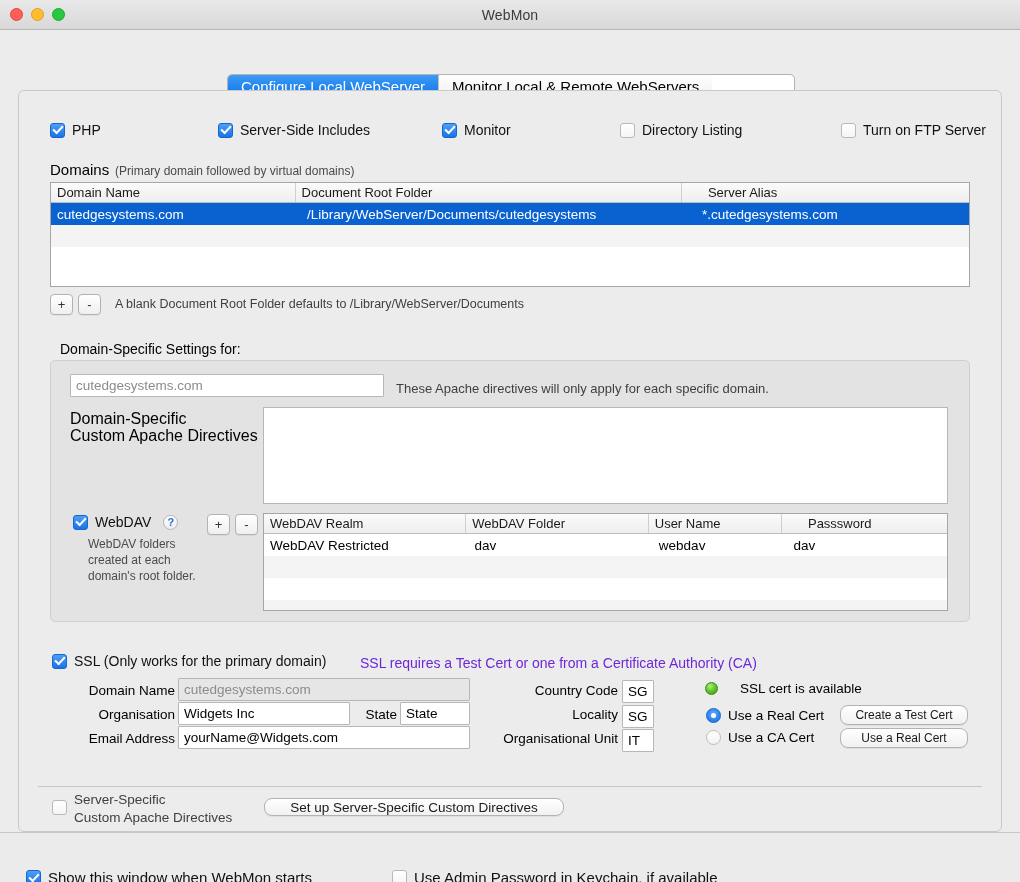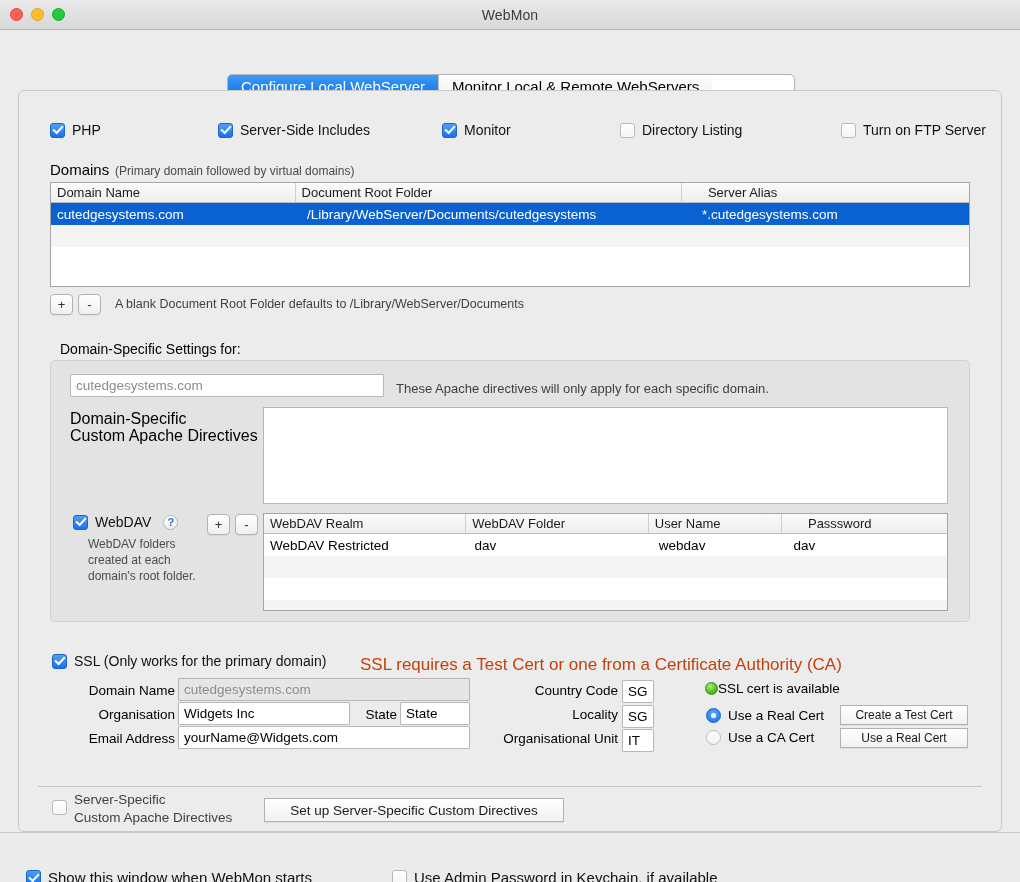--- a/index.html
+++ b/index.html
@@ -248,47 +248,47 @@
     position: absolute; left: 70px; top: 506px;
     font-size: 12px; line-height: 16px; color: #4b4b4b; margin-left: 18px;
   }
   .webdav-pm { left: 207px; top: 484px; }
   #webdav-table { left: 263px; top: 483px; width: 685px; height: 98px; }
 
   
   .ssl-cb { position: absolute; left: 52px; top: 623px; }
   .ssl-hint {
     position: absolute; left: 360px; top: 625px;
-    font-size: 17px; color: #c2410c;
+    font-size: 14px; color: #6d28d9;
   }
   .fieldlabel {
     position: absolute;
     font-size: 13.5px; color: #000;
     text-align: right;
   }
   .ssl-status {
     position: absolute; left: 705px; top: 651px;
-    display: flex; align-items: center; gap: 0;
+    display: flex; align-items: center; gap: 22px;
     font-size: 13.5px;
   }
   .led {
     width: 13px; height: 13px; border-radius: 50%;
     background: radial-gradient(circle at 38% 30%, #b4f07a 0%, #5fc42a 48%, #3d9a16 100%);
     border: 1px solid #3a8c17;
     flex: 0 0 13px;
   }
   .ssl-radio-row {
     position: absolute;
     display: flex; align-items: center; gap: 7px;
     font-size: 13.5px;
   }
   .wbtn {
     position: absolute;
     border: 1px solid #b2b2b2;
-    border-radius: 0;
+    border-radius: 8px;
     background: linear-gradient(to bottom,#ffffff 0%,#f1f1f1 100%);
     display: flex; align-items: center; justify-content: center;
     font-size: 12px; color: #1a1a1a;
     cursor: default;
     box-shadow: 0 1px 0 rgba(0,0,0,.06);
     white-space: nowrap; overflow: hidden;
   }
 
   
   .hr {
@@ -468,21 +468,21 @@
     <div class="wbtn" style="left:840px; top:675px; width:128px; height:20px">Create a Test Cert</div>
     <div class="wbtn" style="left:840px; top:698px; width:128px; height:20px">Use a Real Cert</div>
 
     <div class="hr"></div>
 
     <span class="cb srv-cb"></span>
     <div class="srv-label">
       <div>Server-Specific</div>
       <div>Custom Apache Directives</div>
     </div>
-    <div class="wbtn" style="left:264px; top:768px; width:300px; height:24px; font-size:13.5px">Set up Server-Specific Custom Directives</div>
+    <div class="wbtn" style="left:264px; top:768px; width:300px; height:18px; font-size:13.5px">Set up Server-Specific Custom Directives</div>
 
     <div class="footer">
       <div class="cbrow footer-cb" style="left:26px; top:36px">
         <span class="cb on"></span>
         <span class="lbl" style="font-size:15px">Show this window when WebMon starts</span>
       </div>
       <div class="cbrow footer-cb" style="left:392px; top:36px">
         <span class="cb"></span>
         <span class="lbl" style="font-size:15px">Use Admin Password in Keychain, if available</span>
       </div>

